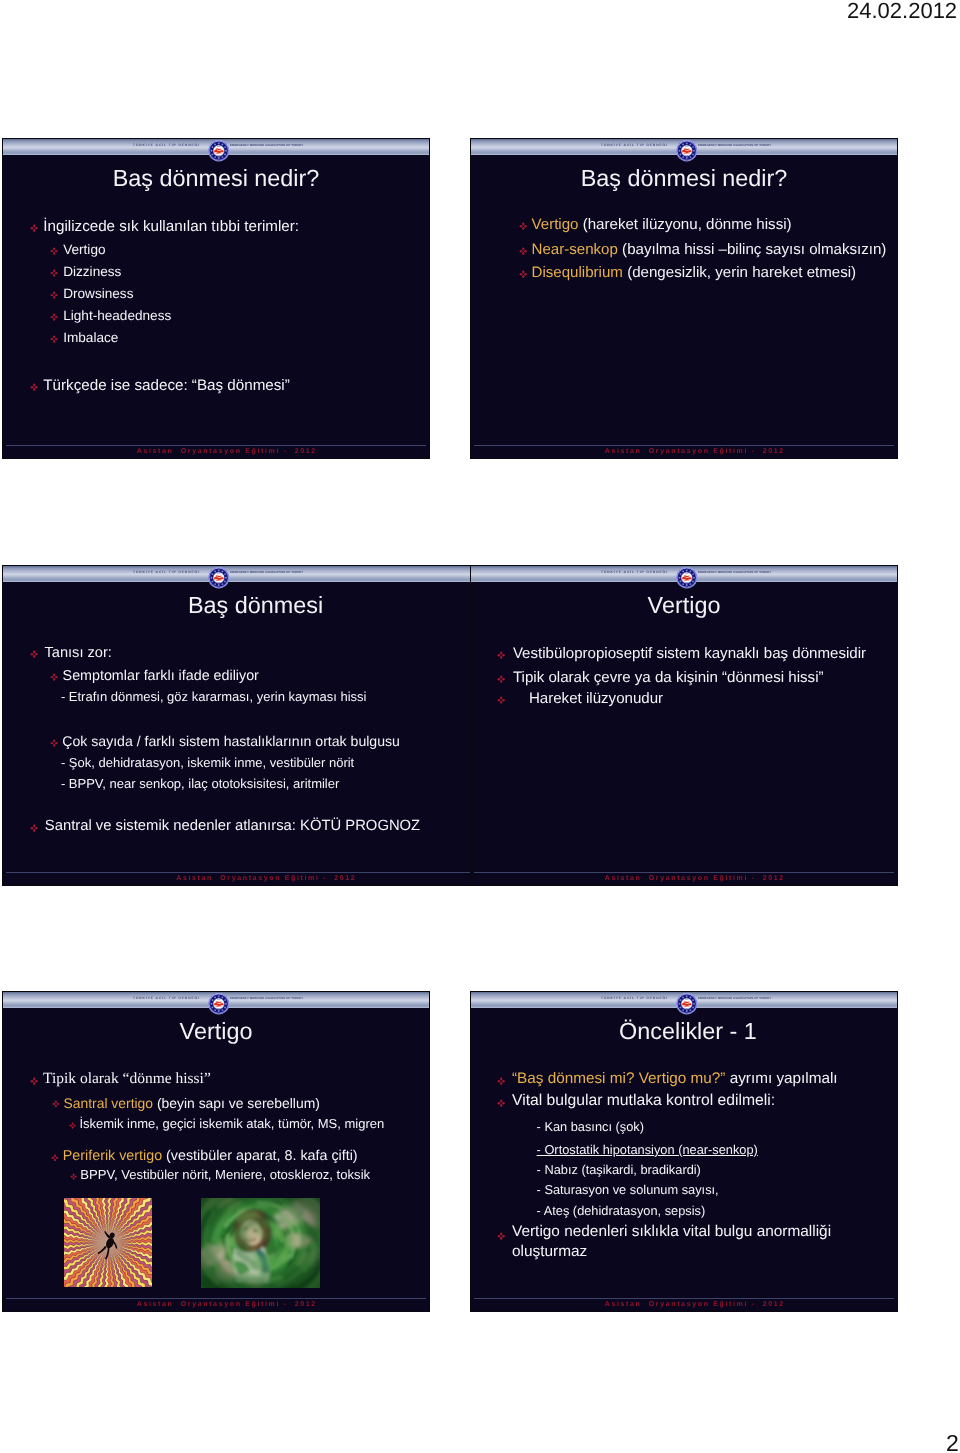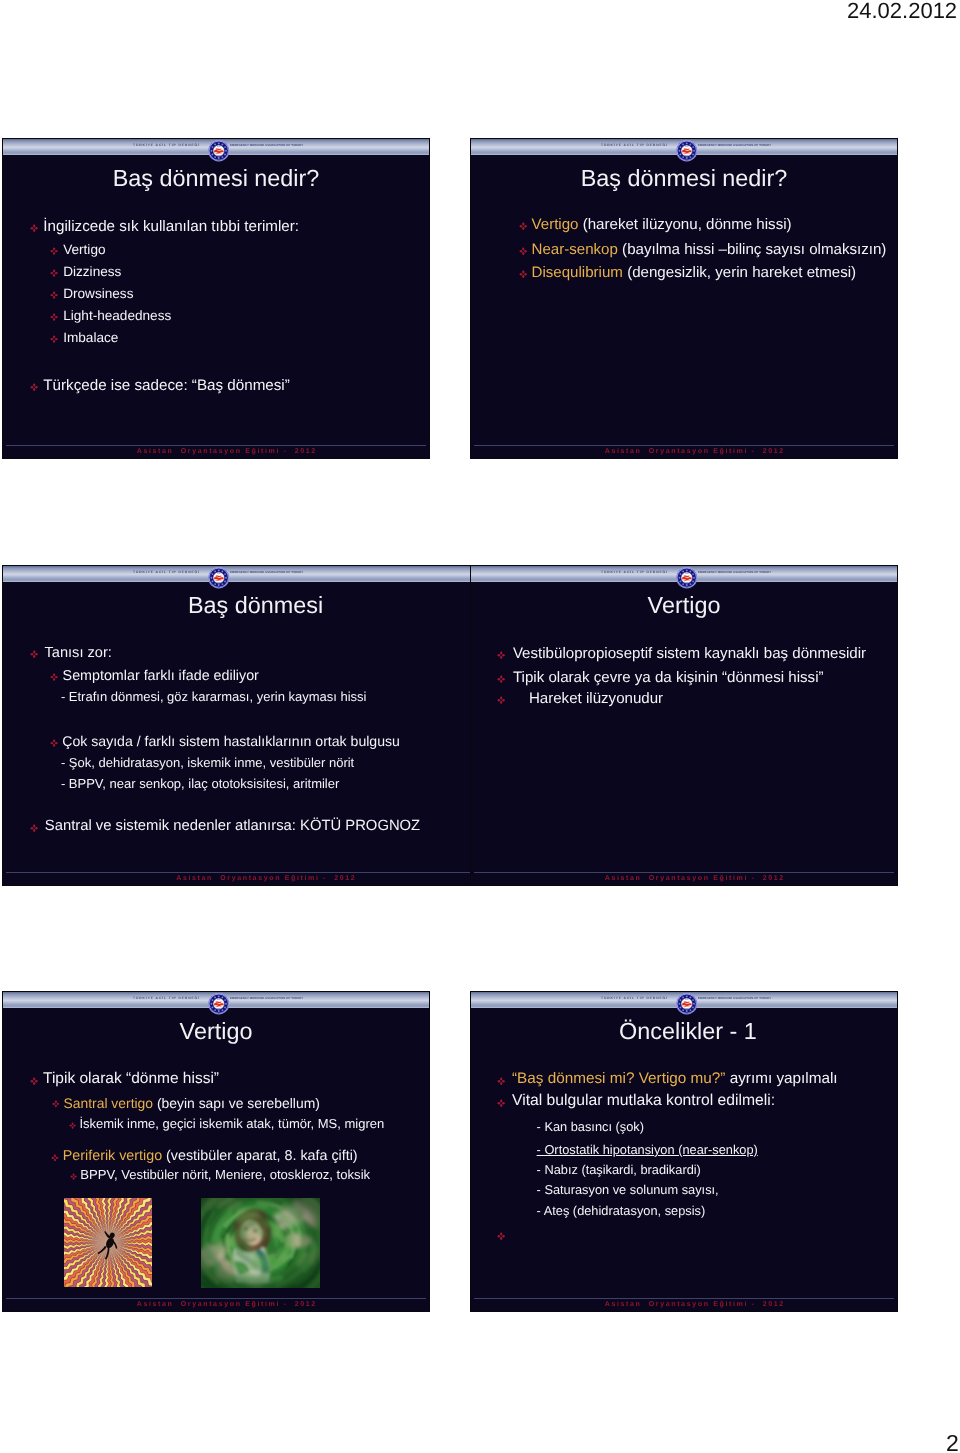--- a/index.html
+++ b/index.html
@@ -478,21 +478,21 @@
       <span class="bul" style="left: 26.5px; top: 84.9px; font-size: 8.4px; line-height: 8.4px;">
         <svg width="8.4" height="8.4" viewBox="0 0 24 24" style="display:block">
           <g fill="#a0182f">
             <path d="M12 0.8 C16.4 3.8 17.0 7.2 12 10.4 C7.0 7.2 7.6 3.8 12 0.8 Z"></path>
             <path d="M12 23.2 C7.6 20.2 7.0 16.8 12 13.6 C17.0 16.8 16.4 20.2 12 23.2 Z"></path>
             <path d="M0.8 12 C3.8 7.6 7.2 7.0 10.4 12 C7.2 17.0 3.8 16.4 0.8 12 Z"></path>
             <path d="M23.2 12 C20.2 16.4 16.8 17.0 13.6 12 C16.8 7.0 20.2 7.6 23.2 12 Z"></path>
           </g>
         </svg>
       </span>
-      <div class="ln" style="left: 40px; font-size: 15.5px; line-height: 18.29px; top: 78.4843px;">Tipik olarak “dönme hissi”</div>
+      <div class="ln" style="left: 40px; font-size: 15.5px; line-height: 18.29px; top: 78.4843px; font-family: Liberation Serif, serif;">Tipik olarak “dönme hissi”</div>
       <span class="bul" style="left: 48.5px; top: 108.1px; font-size: 7.8px; line-height: 7.8px;">
         <svg width="7.8" height="7.8" viewBox="0 0 24 24" style="display:block">
           <g fill="#a0182f">
             <path d="M12 0.8 C16.4 3.8 17.0 7.2 12 10.4 C7.0 7.2 7.6 3.8 12 0.8 Z"></path>
             <path d="M12 23.2 C7.6 20.2 7.0 16.8 12 13.6 C17.0 16.8 16.4 20.2 12 23.2 Z"></path>
             <path d="M0.8 12 C3.8 7.6 7.2 7.0 10.4 12 C7.2 17.0 3.8 16.4 0.8 12 Z"></path>
             <path d="M23.2 12 C20.2 16.4 16.8 17.0 13.6 12 C16.8 7.0 20.2 7.6 23.2 12 Z"></path>
           </g>
         </svg>
       </span>
@@ -1239,16 +1239,17 @@
       <span class="bul" style="left: 26.2px; top: 239.7px; font-size: 8.4px; line-height: 8.4px;">
         <svg width="8.4" height="8.4" viewBox="0 0 24 24" style="display:block">
           <g fill="#a0182f">
             <path d="M12 0.8 C16.4 3.8 17.0 7.2 12 10.4 C7.0 7.2 7.6 3.8 12 0.8 Z"></path>
             <path d="M12 23.2 C7.6 20.2 7.0 16.8 12 13.6 C17.0 16.8 16.4 20.2 12 23.2 Z"></path>
             <path d="M0.8 12 C3.8 7.6 7.2 7.0 10.4 12 C7.2 17.0 3.8 16.4 0.8 12 Z"></path>
             <path d="M23.2 12 C20.2 16.4 16.8 17.0 13.6 12 C16.8 7.0 20.2 7.6 23.2 12 Z"></path>
           </g>
         </svg>
       </span>
+      <div class="ln" style="left: 41px; font-size: 15.4px; line-height: 20px; top: 230.464px; white-space: normal; width: 332px;">Vertigo nedenleri sıklıkla vital bulgu anormalliği oluşturmaz</div>
     </div>
   <div class="ftr-line"></div>
   <div class="ftr">Asistan  Oryantasyon Eğitimi -  2012</div>
 </div>
 
 </body></html>

